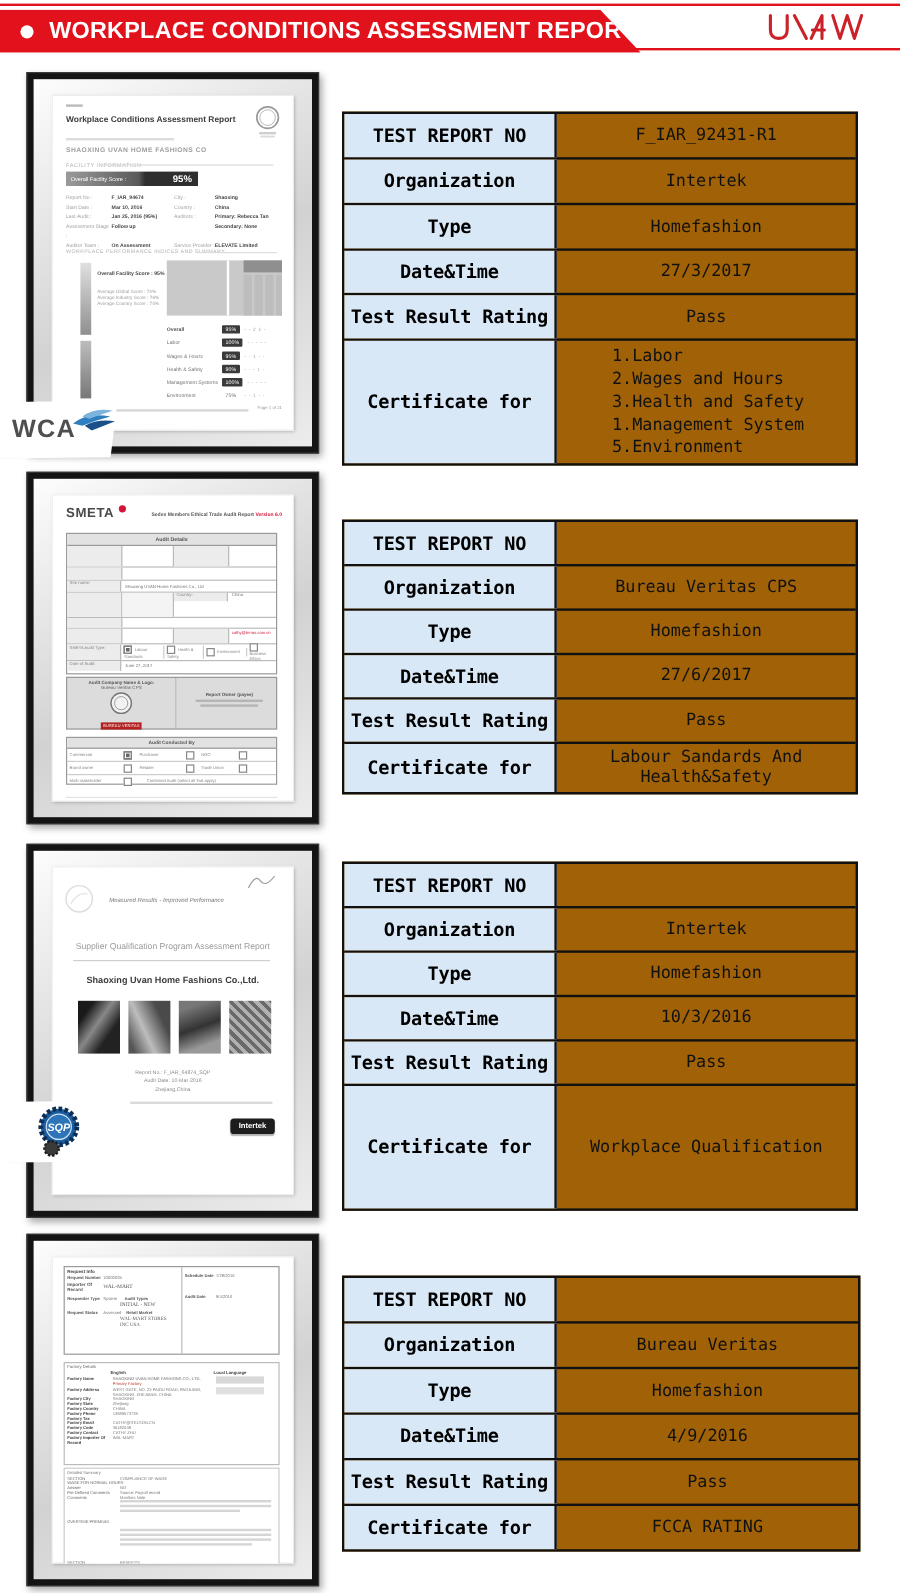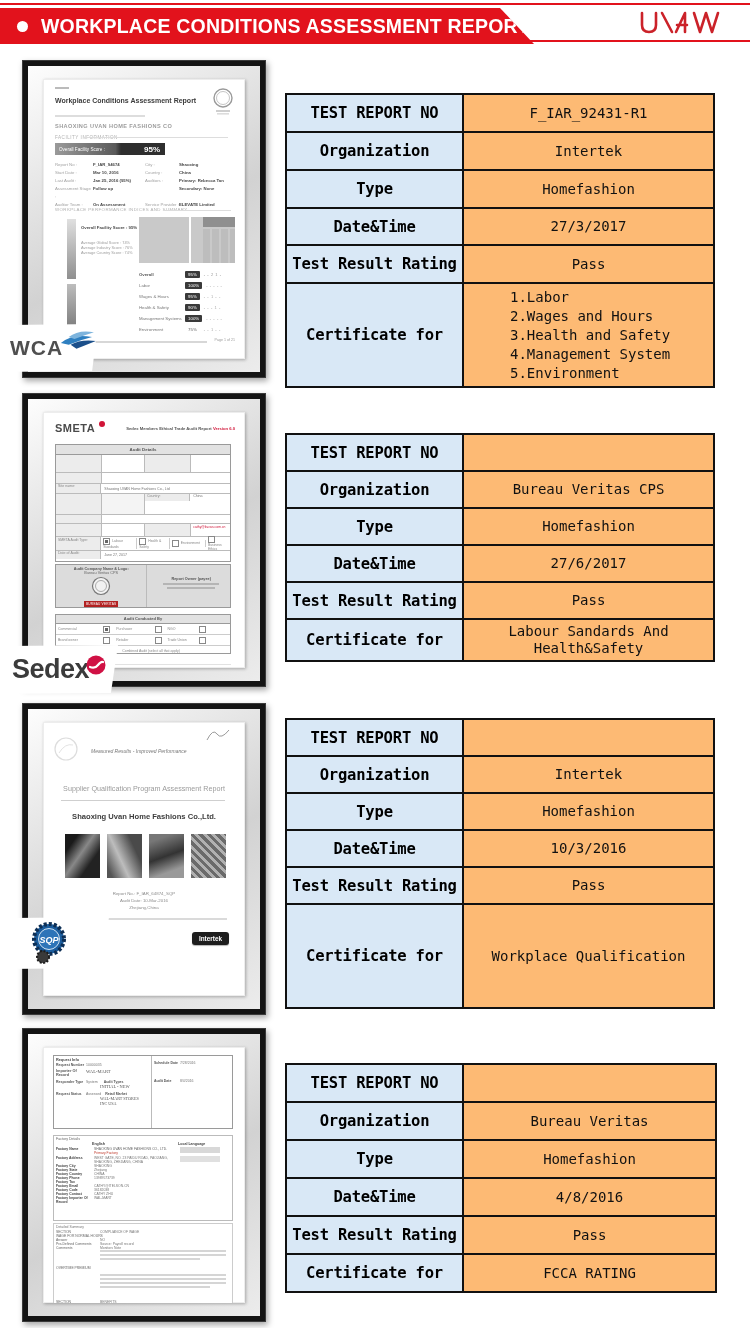--- a/index.html
+++ b/index.html
@@ -9,21 +9,21 @@
   
   .hline{position:absolute;left:0;width:750px;height:2px;background:#e2121c;}
   .banner{position:absolute;left:0;top:8px;height:36px;width:534px;background:#e2121c;
           clip-path:polygon(0 0,500px 0,534px 100%,0 100%);
           display:flex;align-items:center;color:#fff;z-index:3;}
   .banner .dot{width:11px;height:11px;border-radius:50%;background:#fff;margin-left:17px;flex:0 0 auto;}
   .banner .txt{margin-left:13px;font-size:19.5px;font-weight:bold;letter-spacing:.2px;white-space:nowrap;}
   .brand-logo{position:absolute;right:20px;top:9px;width:96px;height:30px;z-index:3;}
 
   
-  .rtable{position:absolute;width:426px;border:2px solid #111;background:#fdba74;
+  .rtable{position:absolute;width:426px;border:2px solid #111;background:#a16207;
           font-family:"DejaVu Sans Mono","Liberation Mono",monospace;}
   .trow{display:flex;border-top:2px solid #111;}
   .trow:first-child{border-top:none;}
   .tlabel{width:175px;flex:0 0 auto;background:#d9e8f6;border-right:2px solid #111;
           display:flex;align-items:center;justify-content:center;font-weight:bold;
           font-size:15.5px;color:#000;letter-spacing:-.2px;}
   .tval{flex:1;display:flex;align-items:center;justify-content:center;font-size:14px;color:#111;
         white-space:pre-line;text-align:center;line-height:19px;}
   .tval.list{justify-content:flex-start;text-align:left;padding-left:46px;}
   .tval.long{font-size:13px;letter-spacing:-.4px;}
@@ -213,26 +213,26 @@
       </div>
     <div class="trow" style="height:36px">
         <div class="tlabel">Test Result Rating</div>
         <div class="tval">Pass</div>
       </div>
     <div class="trow" style="height:102px">
         <div class="tlabel">Certificate for</div>
         <div class="tval list">1.Labor
 2.Wages and Hours
 3.Health and Safety
-4.Management System
+1.Management System
 5.Environment</div>
       </div>
   </div>
 
-  <div class="sticker" style="left:0;top:324px;width:98px;height:48px">
+  <div class="sticker" style="left:0;top:334px;width:98px;height:48px">
     <span class="wca-text" style="margin-left:10px">WCA</span>
     <svg width="42" height="26" viewBox="0 0 42 26" style="margin-left:-6px;margin-top:-16px">
       <path d="M4 16 Q16 6 36 10 Q24 13 12 18 Z" fill="#2e7fc0"></path>
       <path d="M12 10 Q22 2 38 5 Q28 8 18 12 Z" fill="#7db4dd"></path>
       <path d="M14 18 Q24 12 40 14 Q30 18 20 22 Z" fill="#1b4f8a"></path>
     </svg>
   </div>
 
   <div class="pframe" style="left:22px;top:393px;width:244px;height:294px">
     <div class="bevel">
@@ -354,27 +354,20 @@
         <div class="tlabel">Test Result Rating</div>
         <div class="tval">Pass</div>
       </div>
     <div class="trow" style="height:40px">
         <div class="tlabel">Certificate for</div>
         <div class="tval" style="line-height:17px">Labour Sandards And
 Health&amp;Safety</div>
       </div>
   </div>
 
-  <div class="sticker" style="left:0;top:645px;width:118px;height:49px">
-    <span class="sedex-text" style="margin-left:12px">Sedex</span>
-    <svg width="22" height="22" viewBox="0 0 22 22" style="margin-left:-4px;margin-top:-10px">
-      <circle cx="11" cy="11" r="9.5" fill="#d01144"></circle>
-      <path d="M5 13 Q10 15 13 11 Q16 7 18 8" fill="none" stroke="#fff" stroke-width="2.2" stroke-linecap="round"></path>
-    </svg>
-  </div>
 
   <div class="pframe" style="left:22px;top:703px;width:244px;height:312px">
     <div class="bevel">
         <div class="doc">
 
       <svg width="26" height="30" viewBox="0 0 26 30" style="position:absolute;left:10px;top:14px;opacity:.5">
         <circle cx="13" cy="13" r="11" fill="none" stroke="#bbb" stroke-width="1.2"></circle>
         <path d="M6 17 Q12 7 20 9" fill="none" stroke="#c5c5c5" stroke-width="1"></path>
       </svg>
       <div class="micro" style="left:48px;top:26px;font-size:5px;color:#777;font-style:italic">Measured Results - Improved Performance</div>
@@ -583,21 +576,21 @@
     <div class="trow" style="height:36px">
         <div class="tlabel">Organization</div>
         <div class="tval">Bureau Veritas</div>
       </div>
     <div class="trow" style="height:36px">
         <div class="tlabel">Type</div>
         <div class="tval">Homefashion</div>
       </div>
     <div class="trow" style="height:36px">
         <div class="tlabel">Date&amp;Time</div>
-        <div class="tval">4/8/2016</div>
+        <div class="tval">4/9/2016</div>
       </div>
     <div class="trow" style="height:36px">
         <div class="tlabel">Test Result Rating</div>
         <div class="tval">Pass</div>
       </div>
     <div class="trow" style="height:36px">
         <div class="tlabel">Certificate for</div>
         <div class="tval">FCCA RATING</div>
       </div>
   </div>

